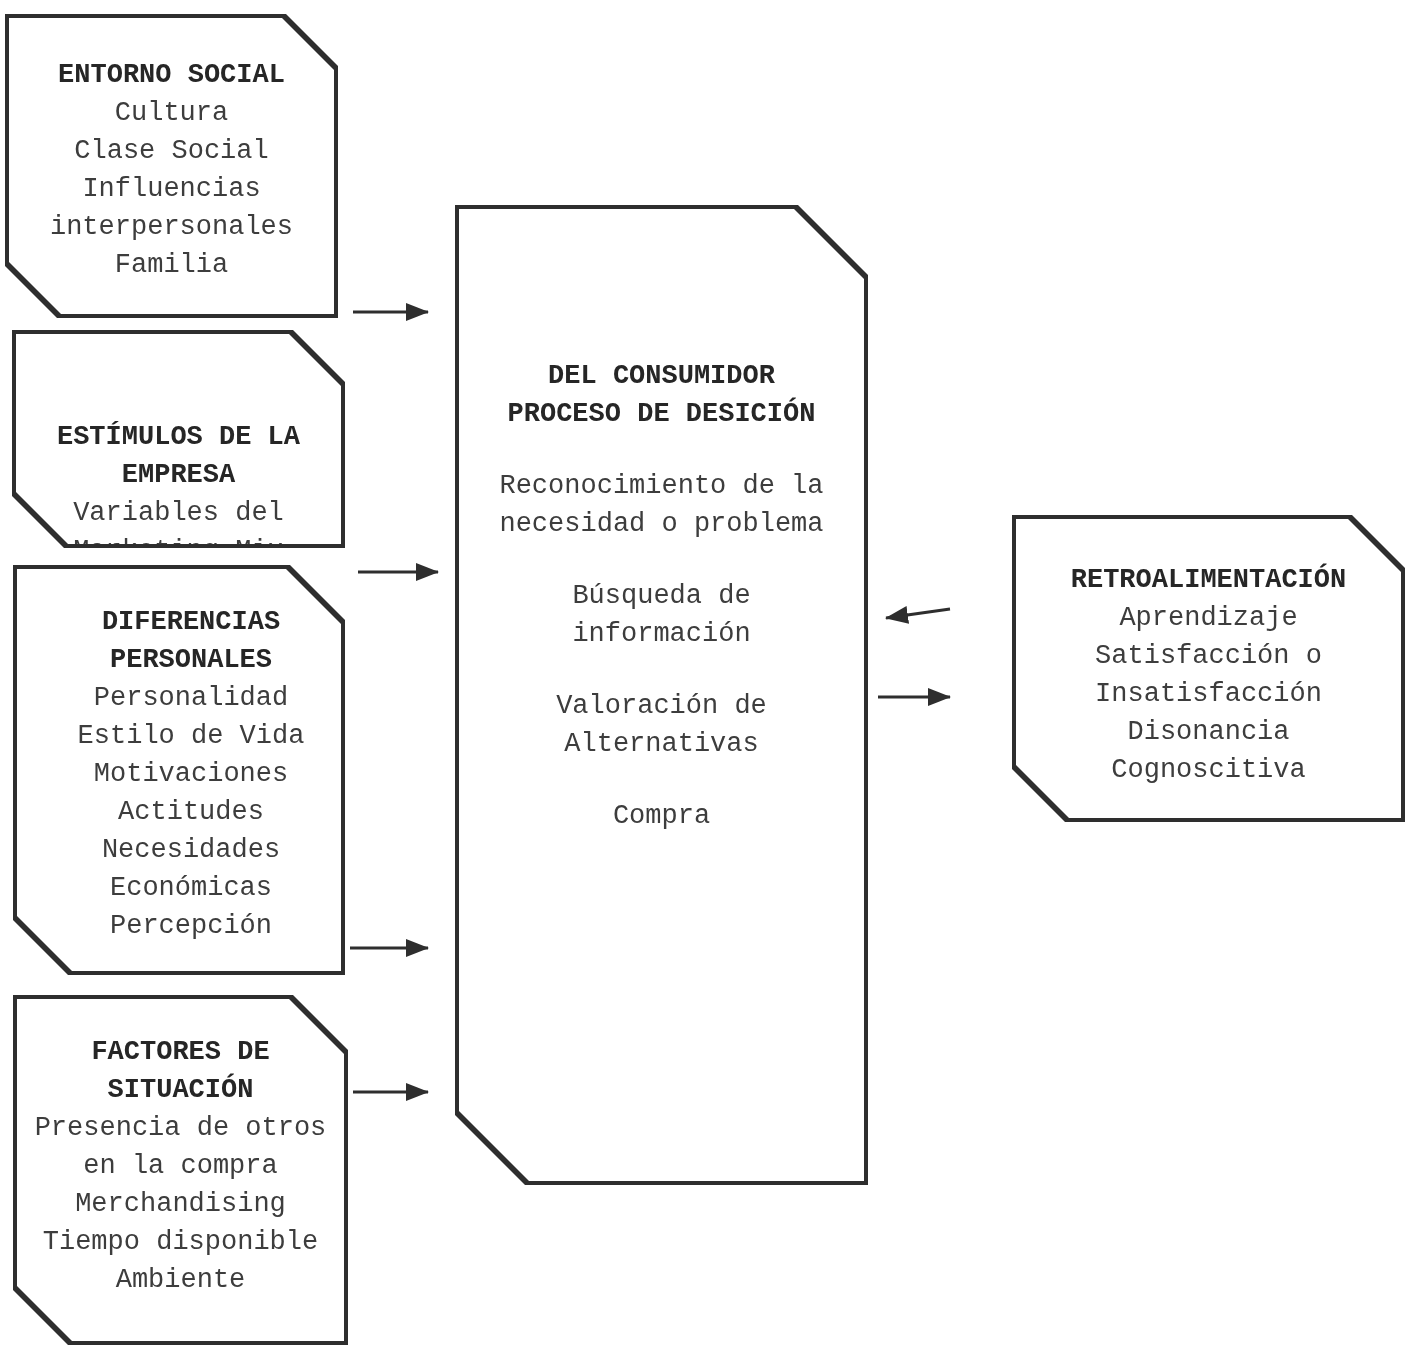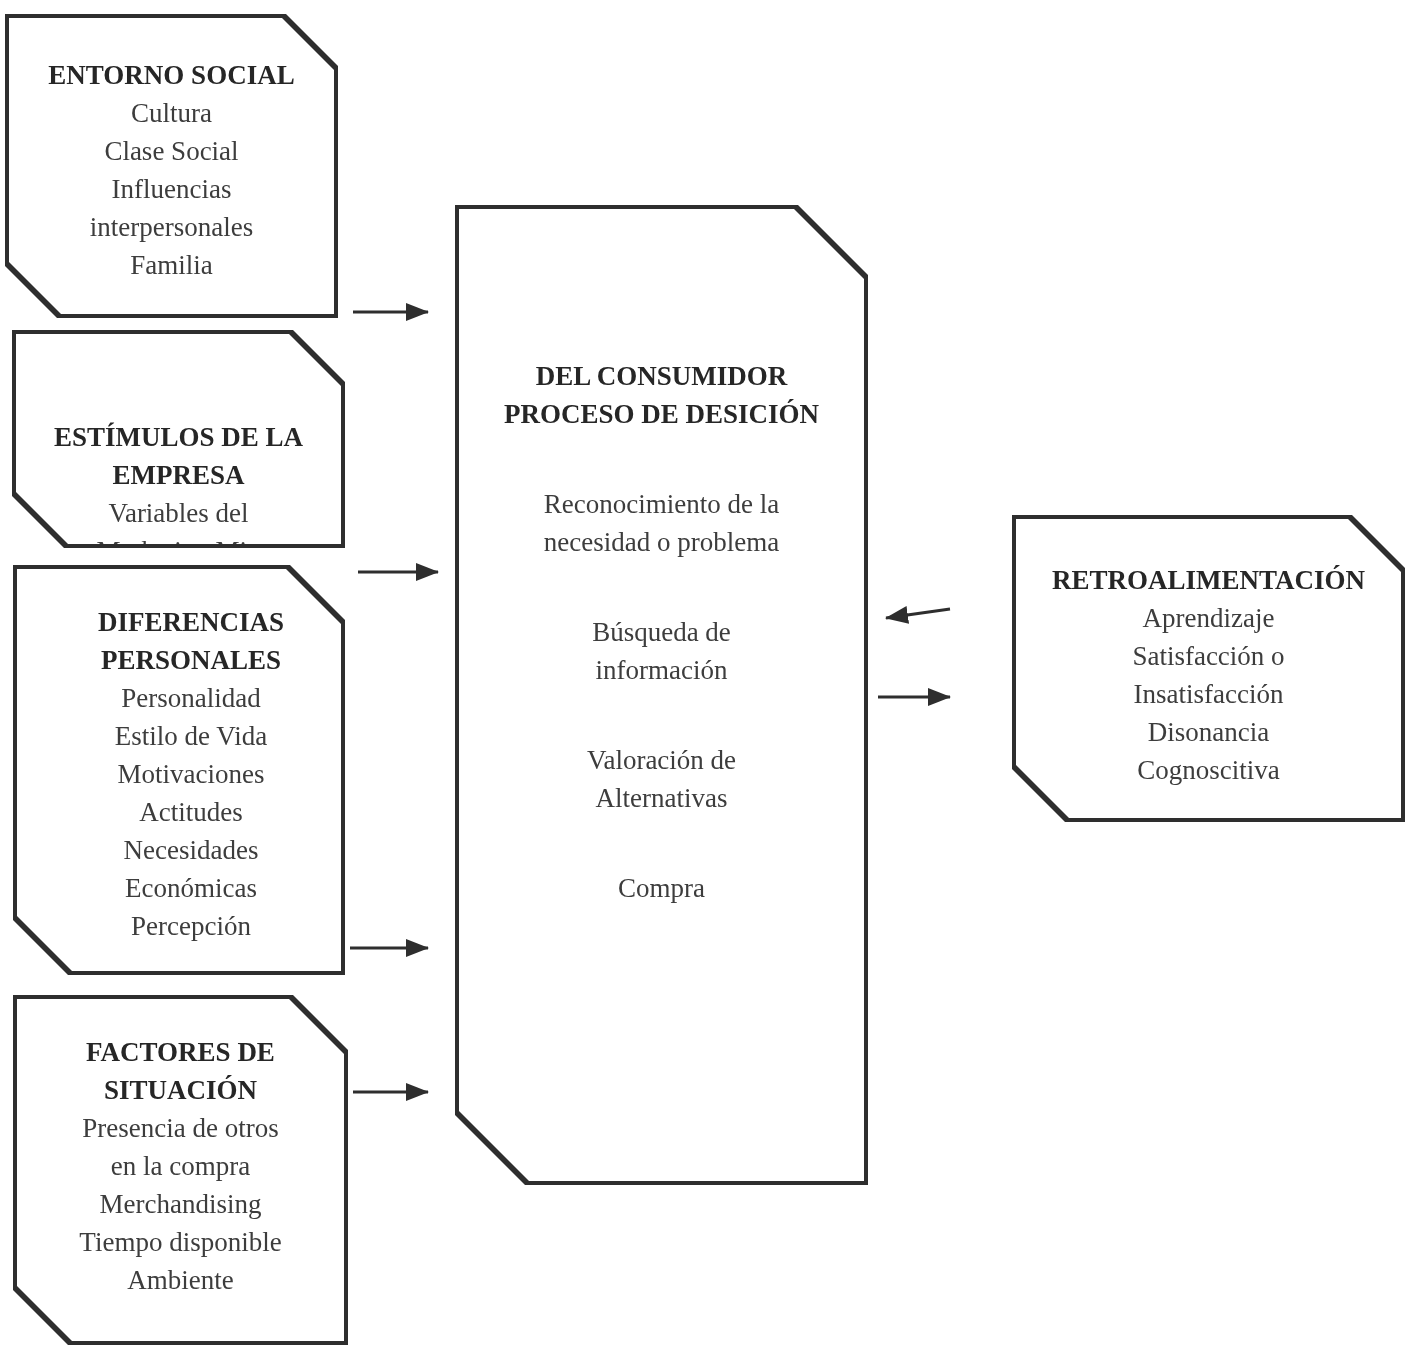--- a/index.html
+++ b/index.html
@@ -5,21 +5,21 @@
   html, body {
     margin: 0;
     padding: 0;
     background: #ffffff;
   }
   .canvas {
     position: relative;
     width: 1415px;
     height: 1367px;
     background: var(--background, #ffffff);
-    font-family: Liberation Serif, serif;
+    font-family: Liberation Mono, monospace;
     overflow: hidden;
   }
   
   .notch {
     position: absolute;
     background: var(--line, #2e2e2e);
     clip-path: polygon(
       0 0,
       calc(100% - var(--n, 52px)) 0,
       100% var(--n, 52px),
@@ -48,21 +48,21 @@
     top: 0;
     text-align: center;
     color: var(--body_text, #3d3d3d);
     font-size: 27px;
     line-height: 38px;
   }
   .title-line {
     font-weight: bold;
     color: var(--title_text, #262626);
   }
-  .step { margin-top: 52px; }
+  .step { margin-top: 34px; }
 
   #b-entorno      { left: 5px;    top: 14px;   width: 333px; height: 304px; --n: 52px; }
   #b-entorno .content      { padding-top: 38px; }
   #b-estimulos    { left: 12px;   top: 330px;  width: 333px; height: 218px; --n: 52px; }
   #b-estimulos .content    { padding-top: 38px; margin-top: 46px; }
   #b-diferencias  { left: 13px;   top: 565px;  width: 332px; height: 410px; --n: 55px; }
   #b-diferencias .content  { padding-top: 34px; margin-left: 24px; }
   #b-factores     { left: 13px;   top: 995px;  width: 335px; height: 350px; --n: 55px; }
   #b-factores .content     { padding-top: 34px; }
   #b-proceso      { left: 455px;  top: 205px;  width: 413px; height: 980px; --n: 70px; }

